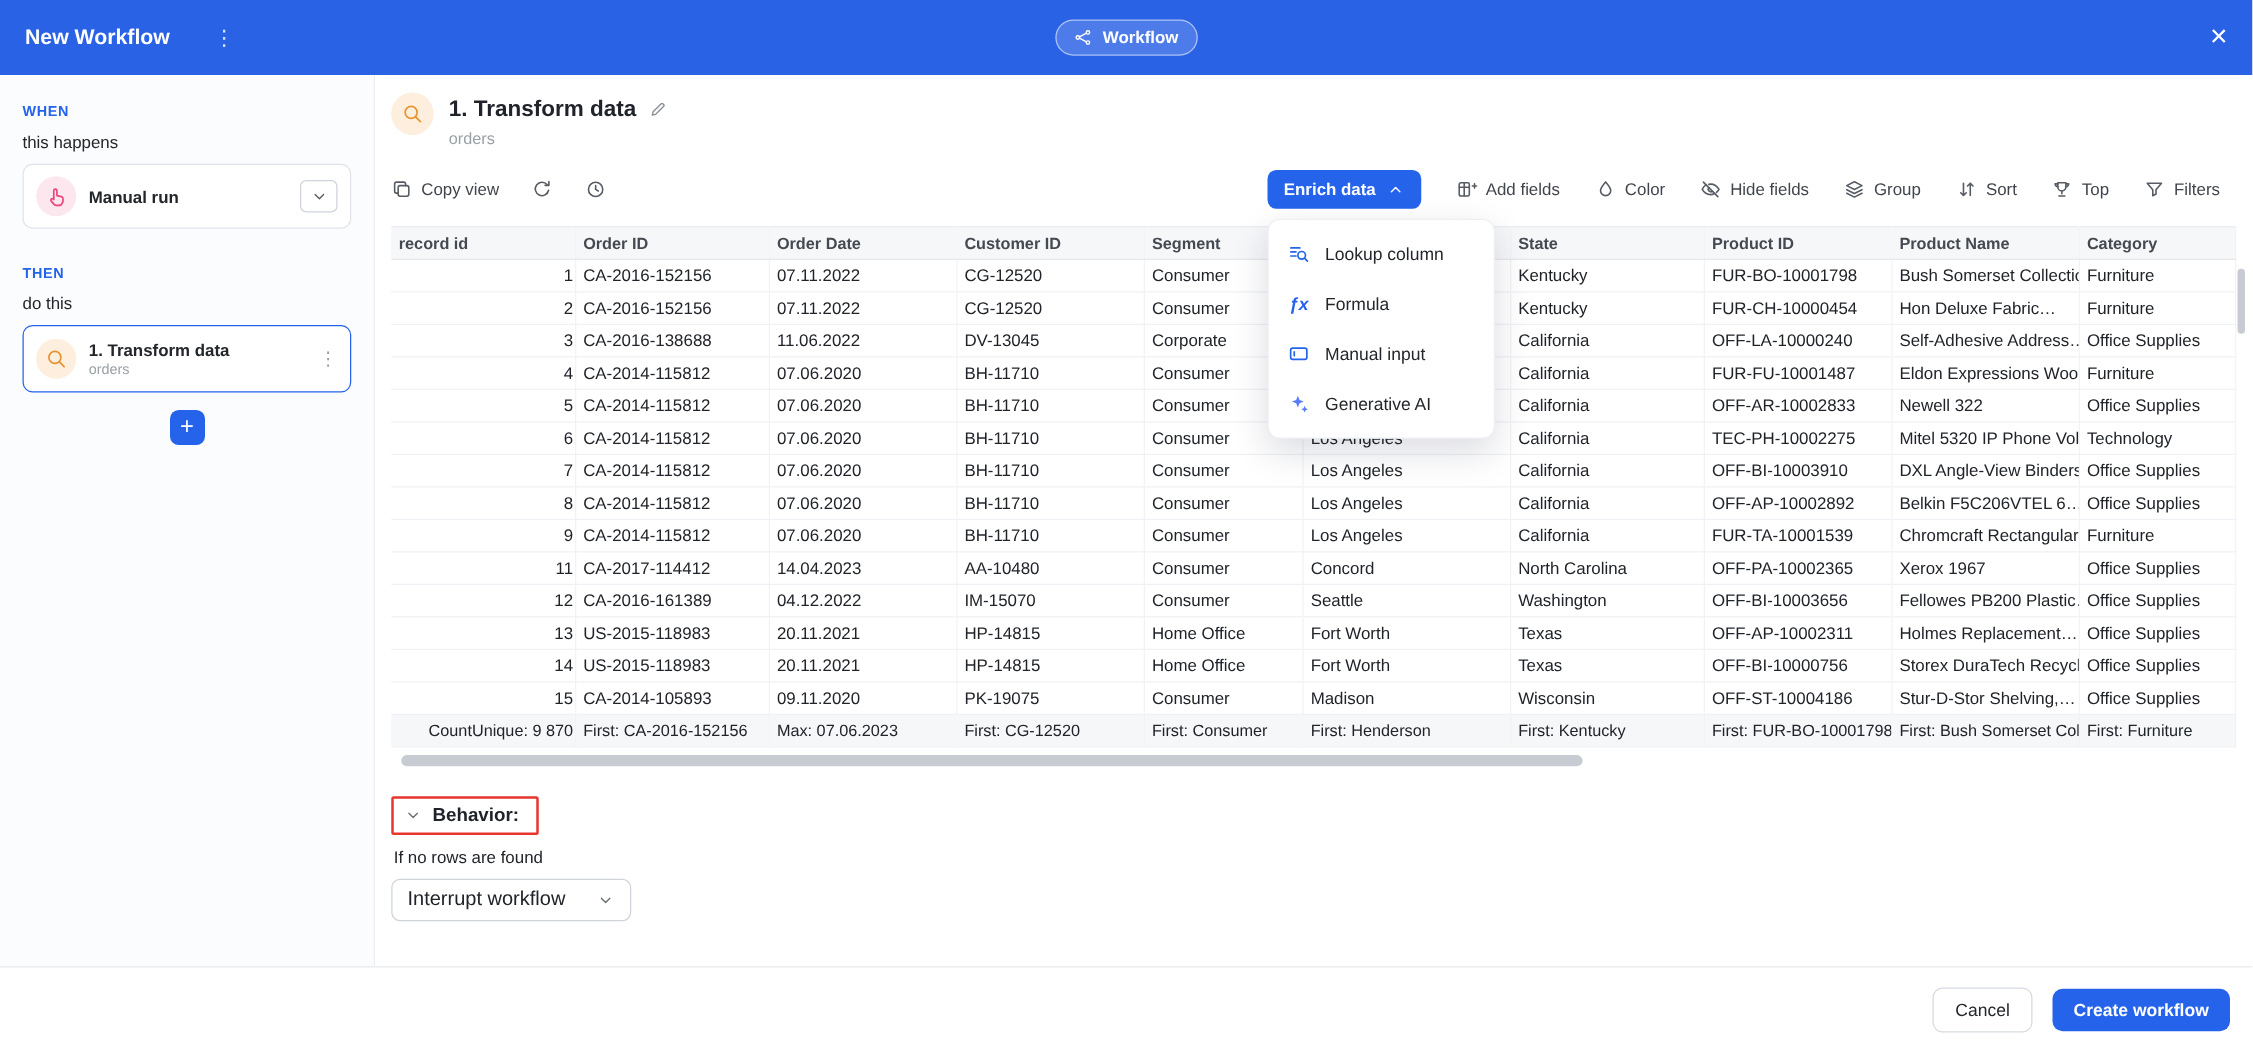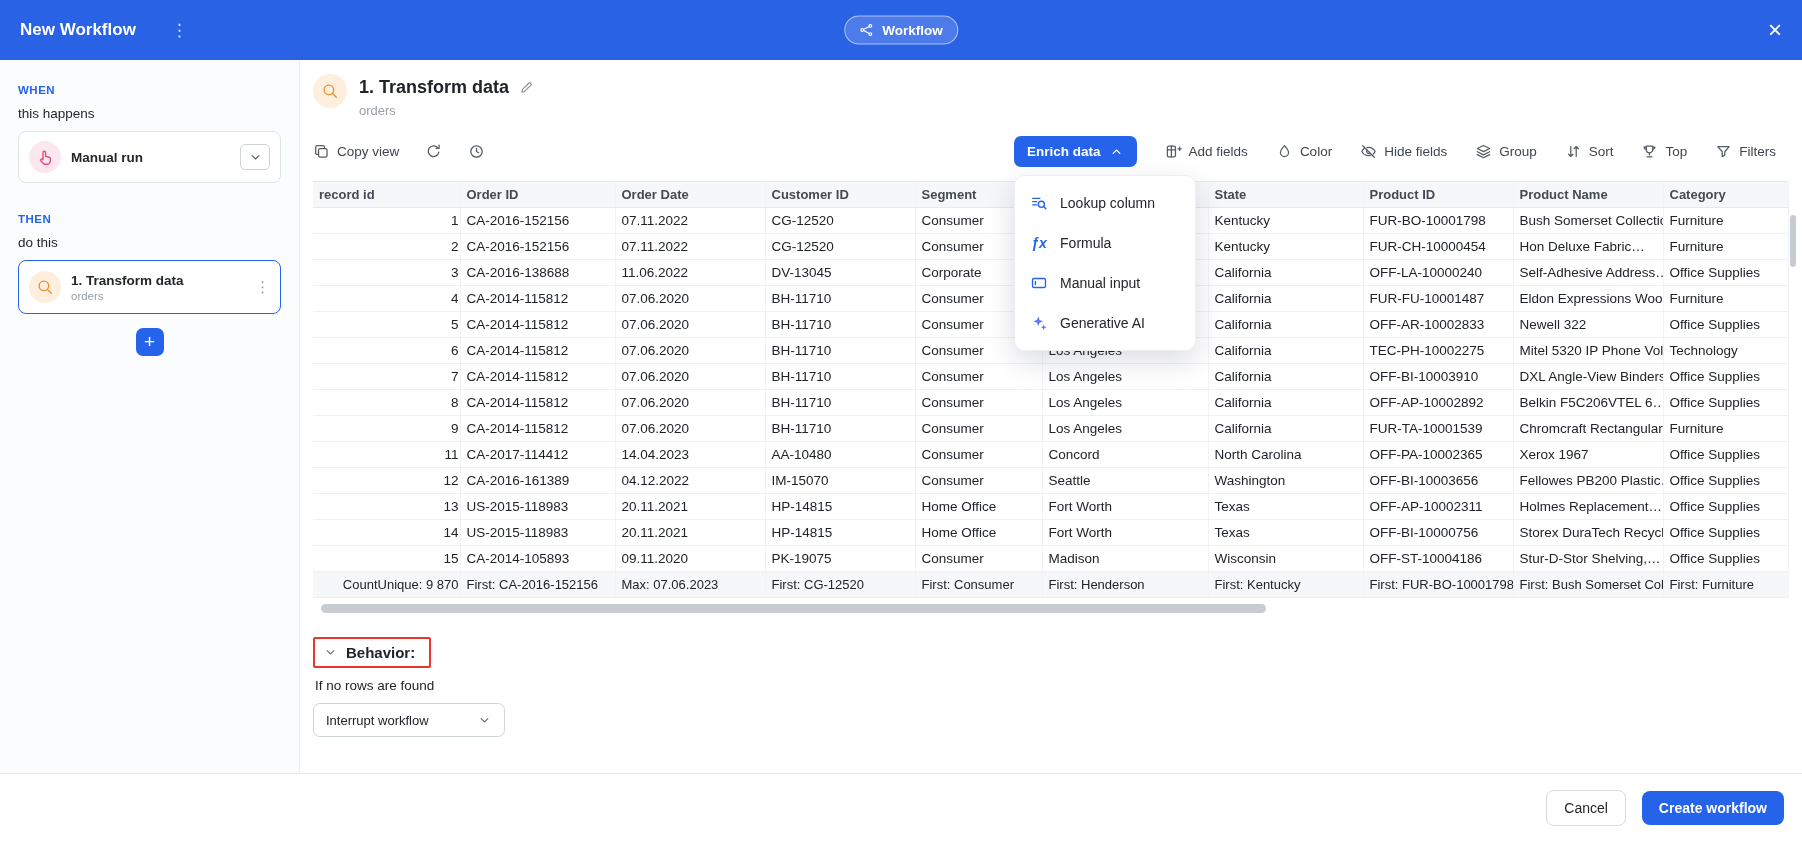--- a/index.html
+++ b/index.html
@@ -114,21 +114,21 @@
   .behavior-box {
     display: inline-flex; align-items: center; gap: 8px;
     border: 2.5px solid #e8362e; border-radius: 2px; padding: 5px 14px 5px 8px;
     font-size: 15px; font-weight: 700; color: #20242a; cursor: pointer;
   }
   .behavior-chevron { color: #6a7078; display: flex; }
   .behavior-cond { font-size: 13.5px; color: #20242a; margin: 10px 0 10px 2px; }
   .behavior-select {
     width: 192px; height: 34px; border: 1px solid #cfd4da; border-radius: 7px;
     display: flex; align-items: center; justify-content: space-between;
-    padding: 0 12px; font-size: 13px; color: #20242a; background: #fff; cursor: pointer;
+    padding: 0 12px; font-size: 16px; color: #20242a; background: #fff; cursor: pointer;
   }
   .behavior-select .chev { color: #6a7078; display: flex; }
 
   
   .footer {
     flex: 0 0 58px; border-top: 1px solid #e7e9ee; background: #fff;
     display: flex; align-items: center; justify-content: flex-end; gap: 16px; padding: 16px 18px;
   }
   .btn-secondary {
     border: 1px solid #d6dae0; background: #fff; color: #23262b;

